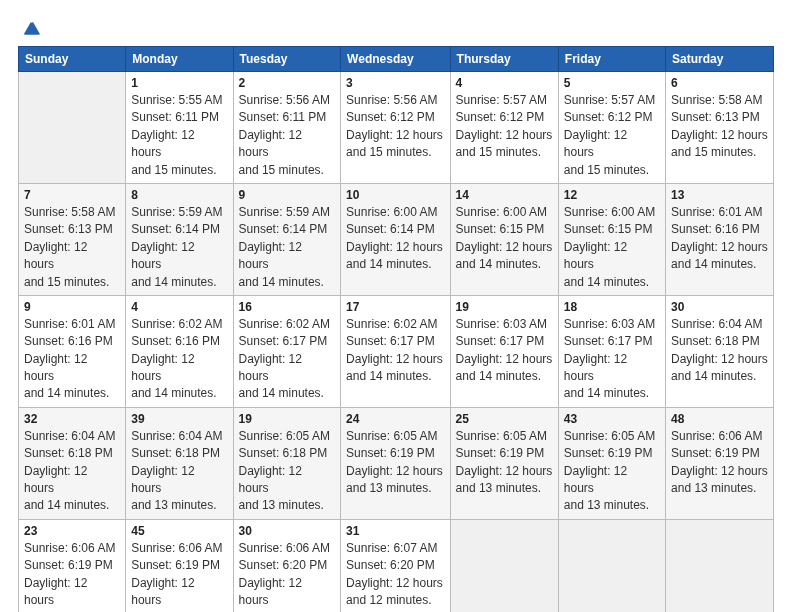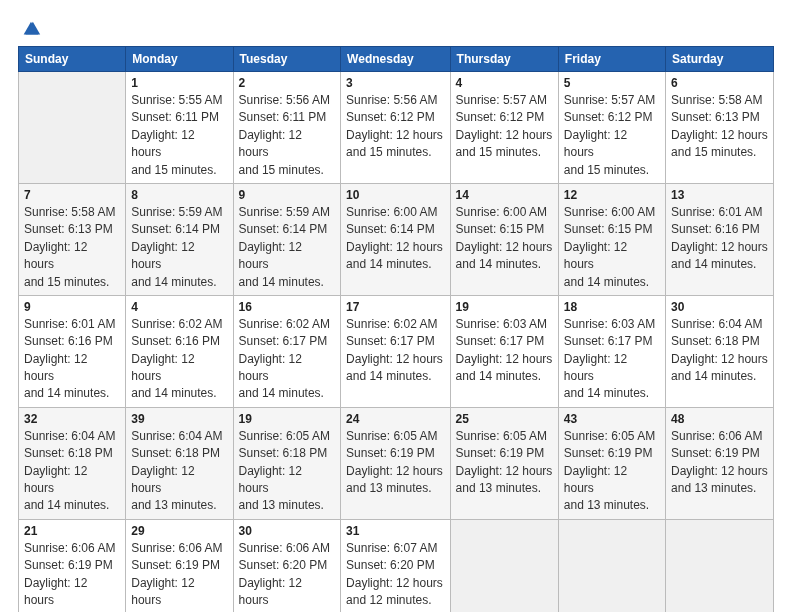--- a/index.html
+++ b/index.html
@@ -335,28 +335,28 @@
           <td>
             <span class="day-number">48</span>
             <div class="day-info" style="white-space: pre-line;">Sunrise: 6:06 AM
 Sunset: 6:19 PM
 Daylight: 12 hours
 and 13 minutes.</div>
           </td>
         </tr>
         <tr>
           <td>
-            <span class="day-number">21</span>
+            <span class="day-number">23</span>
             <div class="day-info" style="white-space: pre-line;">Sunrise: 6:06 AM
 Sunset: 6:19 PM
 Daylight: 12 hours
 and 13 minutes.</div>
           </td>
           <td>
-            <span class="day-number">29</span>
+            <span class="day-number">45</span>
             <div class="day-info" style="white-space: pre-line;">Sunrise: 6:06 AM
 Sunset: 6:19 PM
 Daylight: 12 hours
 and 13 minutes.</div>
           </td>
           <td>
             <span class="day-number">30</span>
             <div class="day-info" style="white-space: pre-line;">Sunrise: 6:06 AM
 Sunset: 6:20 PM
 Daylight: 12 hours

